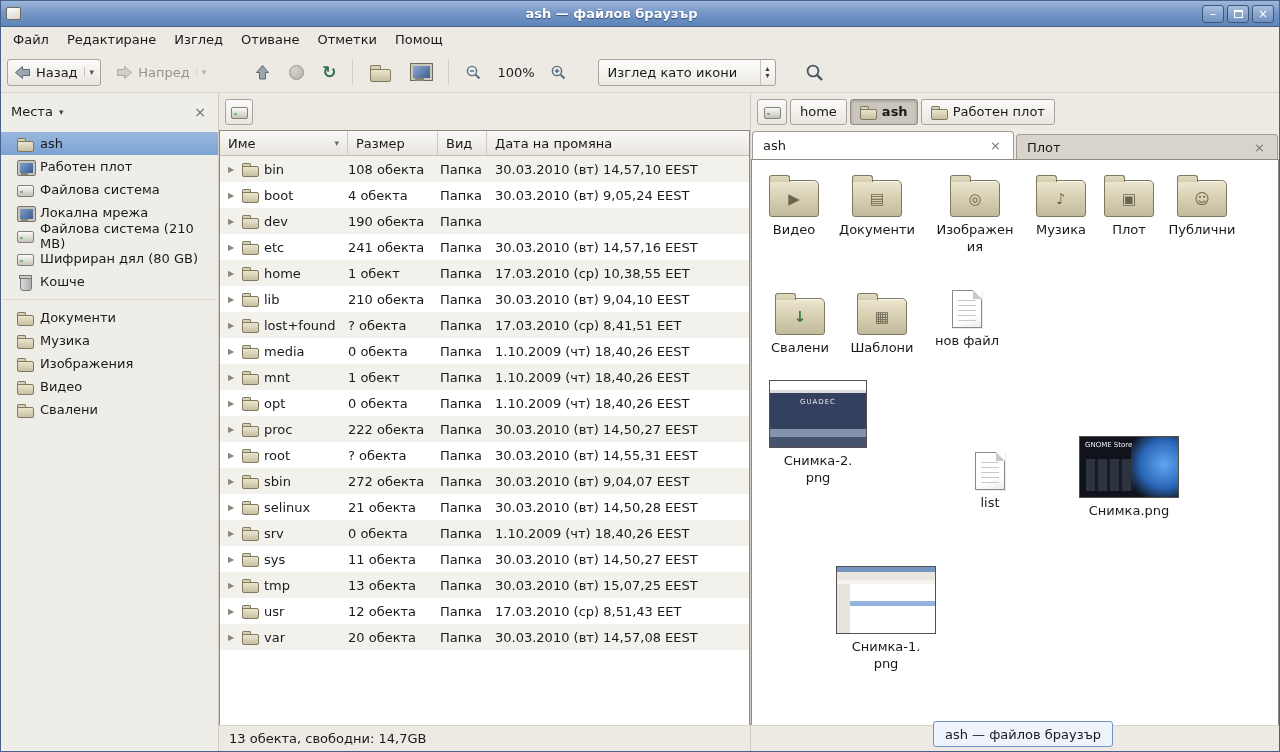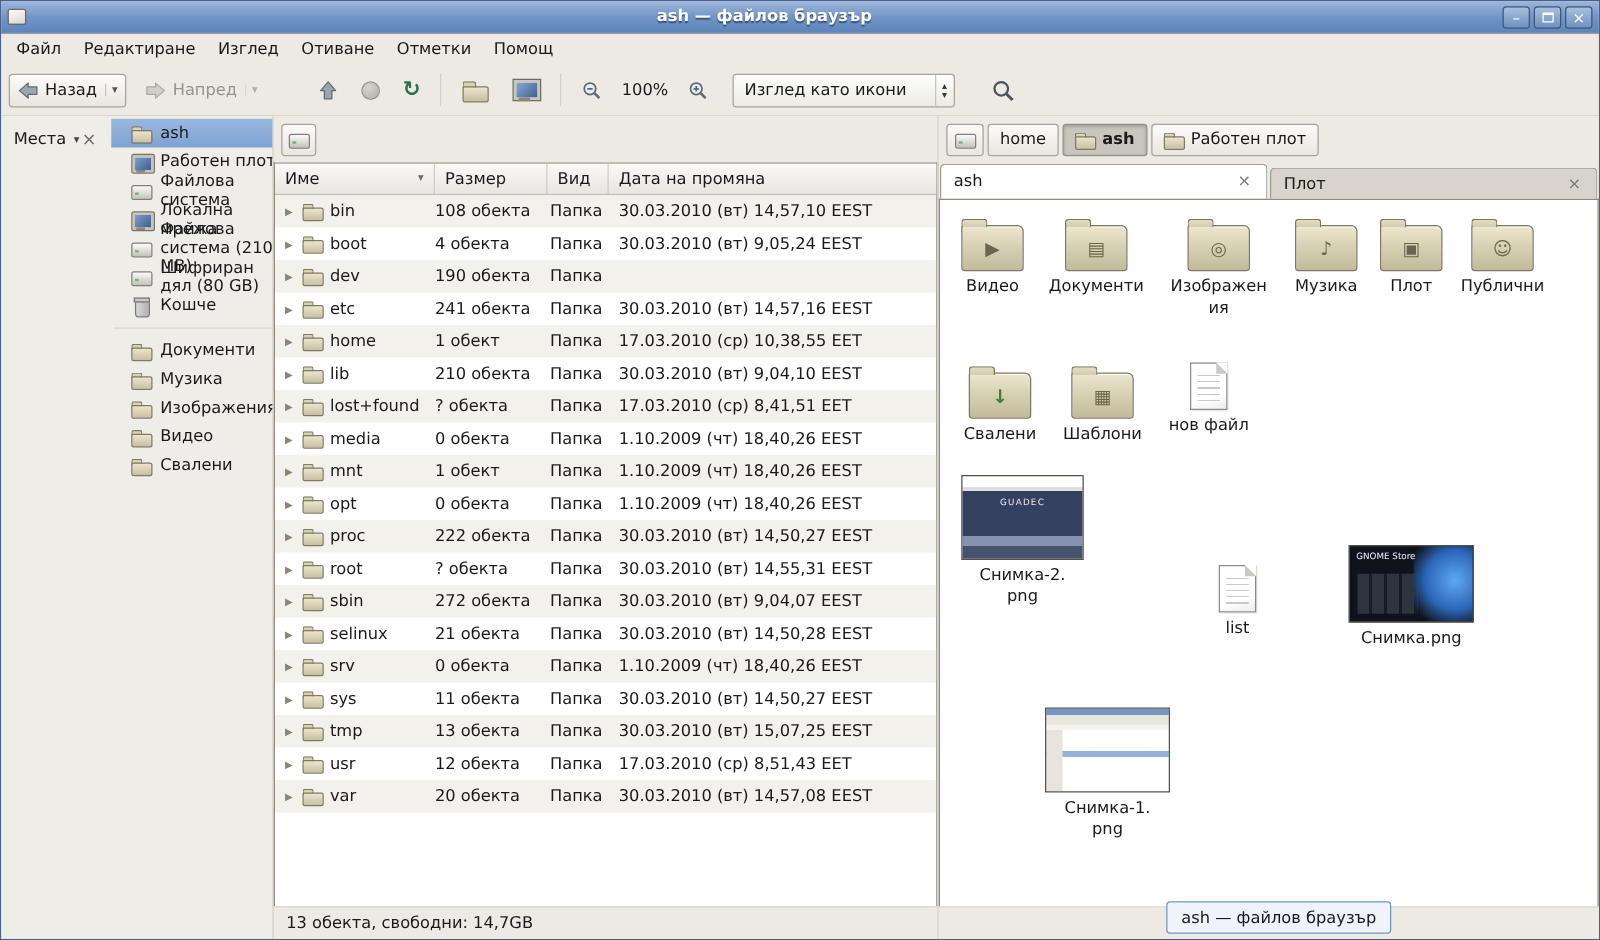--- a/index.html
+++ b/index.html
@@ -29,21 +29,21 @@
 .tb-btn{display:flex;align-items:center;gap:5px;border:1px solid transparent;border-radius:3px;padding:4px 6px;}
 .tb-btn.raised{border-color:#A8A499;background:linear-gradient(180deg,#FCFBFA,#E9E6DF);box-shadow:inset 0 1px 0 #fff;}
 .tb-btn.disabled{color:#98948B;}
 .split-arrow{font-size:9px;color:#555;padding-left:5px;margin-left:1px;border-left:1px solid #C9C5BB;}
 .tb-btn.disabled .split-arrow{color:#B3AFA5;border-left-color:#DCD8CE;}
 .tb-sep{width:1px;height:26px;background:#D2CEC4;margin:0 9px;flex:none;}
 .zoom-label{margin:0 8px;}
 .stop-circle{width:15px;height:15px;border-radius:50%;display:block;
  background:radial-gradient(circle at 35% 30%,#D8D4CC,#B2AEA4);border:1px solid #98948A;}
 .reload-glyph{font-size:17px;line-height:1;color:#2F6E46;font-weight:bold;}
-.combo{height:27px;margin-left:12px;display:flex;align-items:center;justify-content:space-between;width:178px;
+.combo{height:27px;margin-left:24px;display:flex;align-items:center;justify-content:space-between;width:178px;
  border:1px solid #A8A499;border-radius:3px;background:linear-gradient(180deg,#FDFDFC,#ECEAE3);padding-left:9px;}
 .combo-arrows{display:flex;flex-direction:column;align-items:center;justify-content:center;height:100%;
  border-left:1px solid #C7C3B9;padding:0 5px;font-size:8px;line-height:.9;color:#3a3a3a;}
 .combo-arrows i{font-style:normal;}
 .search-btn{margin-left:22px;}
 
 
 .mi{width:16px;height:16px;flex:none;position:relative;display:inline-block;}
 .mi-folder::before{content:"";position:absolute;left:0;top:2px;width:7px;height:4px;background:#D8D2B6;border:1px solid #7F7A60;border-bottom:none;border-radius:2px 2px 0 0;}
 .mi-folder::after{content:"";position:absolute;left:0;top:5px;width:15px;height:9px;background:linear-gradient(180deg,#EBE5CC,#C8C0A2);border:1px solid #7F7A60;border-radius:1px 2px 2px 2px;}
@@ -59,21 +59,21 @@
 .tb-monitor{position:relative;width:23px;height:18px;display:inline-block;}
 .tb-monitor::before{content:"";position:absolute;left:2px;top:1px;width:17px;height:12px;border:2px solid #CBC7BB;outline:1px solid #6F6B62;background:linear-gradient(135deg,#89A9D4,#3E5E90);}
 .tb-monitor::after{content:"";position:absolute;left:6px;bottom:0;width:9px;height:3px;background:#8A867C;}
 
 
 .main{flex:1;display:flex;min-height:0;}
 .pane-strip{height:37px;flex:none;display:flex;align-items:center;padding:0 6px;gap:3px;background:#EDEAE4;}
 .statusbar{height:26px;flex:none;display:flex;align-items:center;padding:0 10px;background:#EDEAE4;border-top:1px solid #D8D4CA;}
 
 
-.sidebar{width:217px;flex:none;display:flex;flex-direction:row;background:#EFEDE8;}
+.sidebar{width:217px;flex:none;display:flex;flex-direction:column;background:#EFEDE8;}
 .side-strip{height:37px;flex:none;display:flex;align-items:center;padding:0 10px;}
 .side-title{display:flex;align-items:center;gap:6px;}
 .side-caret{font-size:9px;color:#444;}
 .side-close{margin-left:auto;color:#6a6a6a;font-size:14px;padding:0 2px;}
 .side-list{flex:1;padding-top:2px;}
 .side-item{height:23px;display:flex;align-items:center;gap:7px;padding-left:16px;}
 .side-item.selected{background:linear-gradient(180deg,#9AB8DF,#7CA3D3);}
 .side-sep{height:1px;background:#DAD6CC;margin:6px 2px;}
 
 

